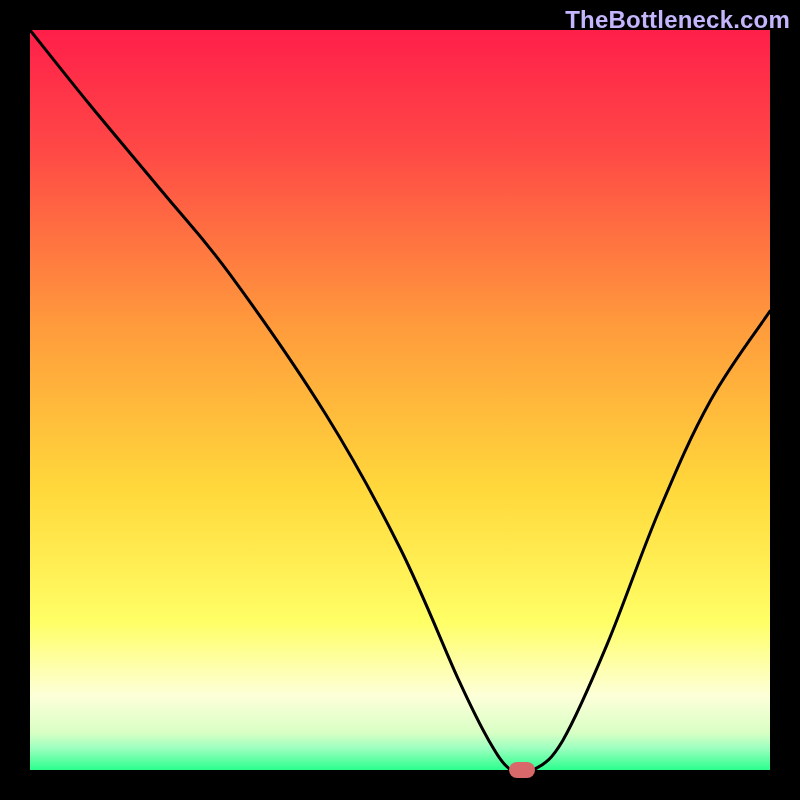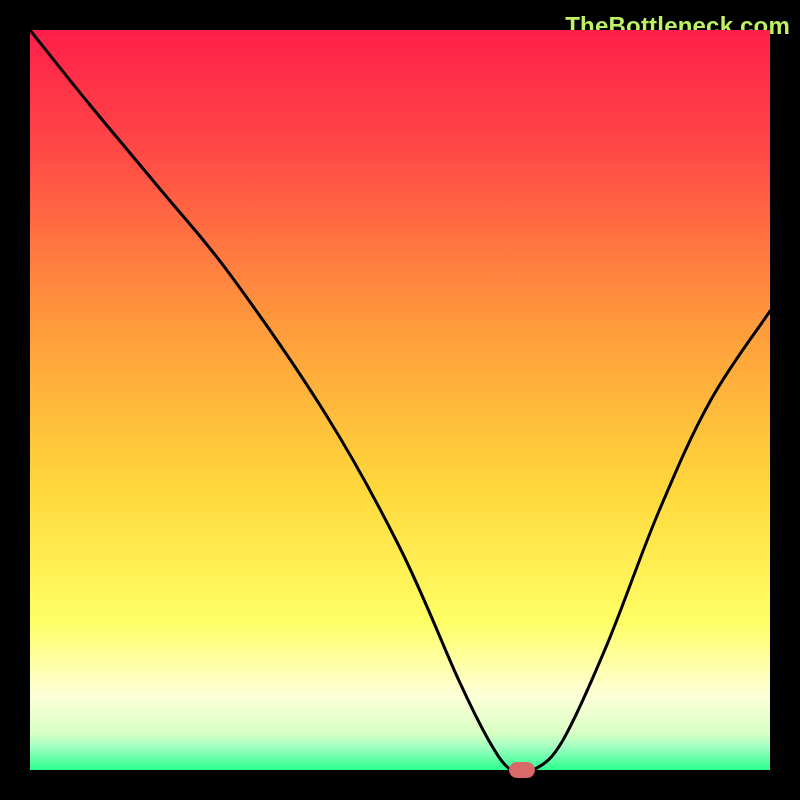--- a/index.html
+++ b/index.html
@@ -5,26 +5,26 @@
   * { margin: 0; padding: 0; box-sizing: border-box; }
   html, body { width: 800px; height: 800px; overflow: hidden; background: #000; }
   .container {
     position: relative;
     width: 800px;
     height: 800px;
     background: #000;
   }
   .watermark {
     position: absolute;
-    top: 12px;
+    top: 6px;
     right: 10px;
     font-family: Arial, Helvetica, sans-serif;
     font-size: 24px;
     font-weight: 600;
-    color: #bef264;
+    color: #c4b5fd;
     letter-spacing: 0.2px;
   }
   .plot {
     position: absolute;
     left: 30px;
     top: 30px;
     width: 740px;
     height: 740px;
   }
   .plot svg { display: block; }

